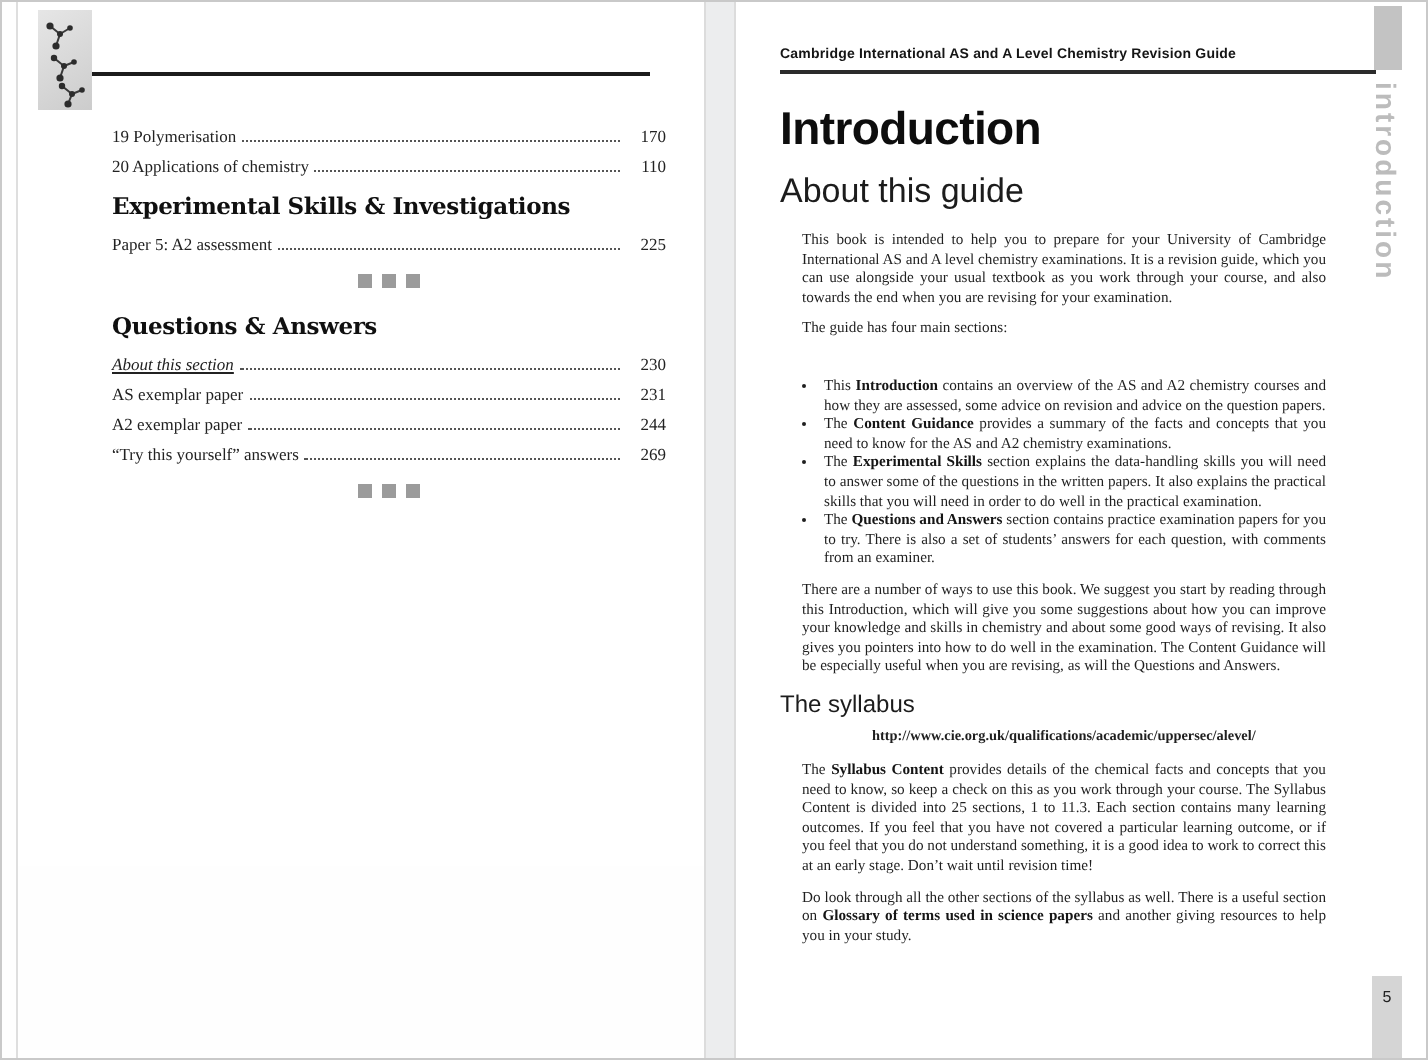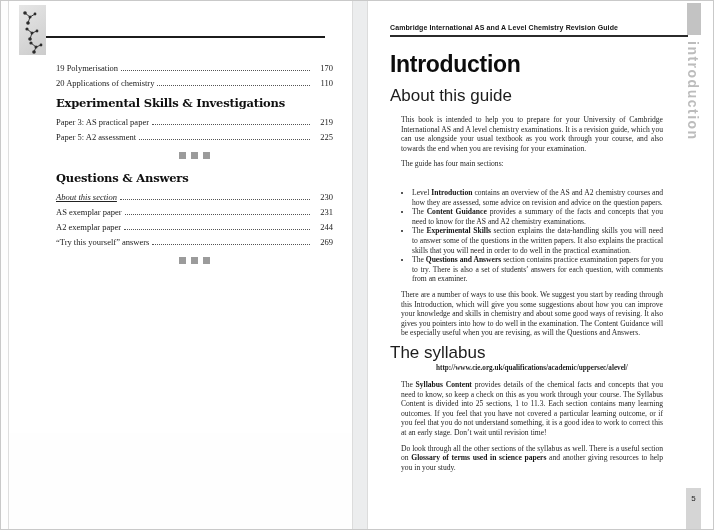--- a/index.html
+++ b/index.html
@@ -48,21 +48,21 @@
     font-weight:bold; font-size:23px; letter-spacing:-0.3px; color:#0d0d0d; }
   .subtitle { position:absolute; left:22px; top:85px; font-family:"Liberation Sans",sans-serif;
     font-size:17px; color:#1c1c1c;text-align:right; }
 
   .body-copy { position:absolute; left:33px; top:114px; width:262px;
     font-size:7.6px; line-height:9.6px; text-align:justify; color:#1f1f1f; }
   .body-copy p { margin:0 0 6px; }
   .body-copy .list-intro { margin-bottom:19px; }
   .body-copy ul { margin:0 0 6px; padding-left:11px; }
   .body-copy li { margin:0; }
-  .h2 { font-family:"Liberation Sans",sans-serif; font-size:17px; color:#1c1c1c;
+  .h2 { font-family:"Liberation Sans",sans-serif; font-size:12px; color:#1c1c1c;
     margin:10px 0 7px -11px; text-align:left; }
   .url-line { margin:5px 0 6px 12px; font-weight:bold; font-size:7.2px; text-align:left;padding-left:23px; }
   b { color:#151515; }
 </style>
 </head>
 <body>
 
 <div class="screen">
   <div class="edge-line"></div>
 
@@ -99,25 +99,20 @@
         <span class="toc-page">170</span>
       </div>
       <div class="toc-row">
         <span class="lbl">20 Applications of chemistry</span>
         <span class="leader"></span>
         <span class="toc-page">110</span>
       </div>
 
       <div class="toc-heading">Experimental Skills &amp; Investigations</div>
 
-      <div class="toc-row">
-        <span class="lbl">Paper 3: AS practical paper</span>
-        <span class="leader"></span>
-        <span class="toc-page">219</span>
-      </div>
       <div class="toc-row">
         <span class="lbl">Paper 5: A2 assessment</span>
         <span class="leader"></span>
         <span class="toc-page">225</span>
       </div>
 
       <div class="squares">
         <span class="square"></span>
         <span class="square"></span>
         <span class="square"></span>
@@ -167,21 +162,21 @@
     </div>
 
     <div class="title">Introduction</div>
     <div class="subtitle">About this guide</div>
 
     <div class="body-copy">
       <p>This book is intended to help you to prepare for your University of Cambridge International AS and A level chemistry examinations. It is a revision guide, which you can use alongside your usual textbook as you work through your course, and also towards the end when you are revising for your examination.</p>
 
       <p class="list-intro">The guide has four main sections:</p>
       <ul>
-        <li><span>Level </span><b>Introduction</b><span> contains an overview of the AS and A2 chemistry courses and how they are assessed, some advice on revision and advice on the question papers.</span></li>
+        <li><span>This </span><b>Introduction</b><span> contains an overview of the AS and A2 chemistry courses and how they are assessed, some advice on revision and advice on the question papers.</span></li>
         <li><span>The </span><b>Content Guidance</b><span> provides a summary of the facts and concepts that you need to know for the AS and A2 chemistry examinations.</span></li>
         <li><span>The </span><b>Experimental Skills</b><span> section explains the data-handling skills you will need to answer some of the questions in the written papers. It also explains the practical skills that you will need in order to do well in the practical examination.</span></li>
         <li><span>The </span><b>Questions and Answers</b><span> section contains practice examination papers for you to try. There is also a set of students’ answers for each question, with comments from an examiner.</span></li>
       </ul>
 
       <p>There are a number of ways to use this book. We suggest you start by reading through this Introduction, which will give you some suggestions about how you can improve your knowledge and skills in chemistry and about some good ways of revising. It also gives you pointers into how to do well in the examination. The Content Guidance will be especially useful when you are revising, as will the Questions and Answers.</p>
 
       <div class="h2">The syllabus</div>
 
 

